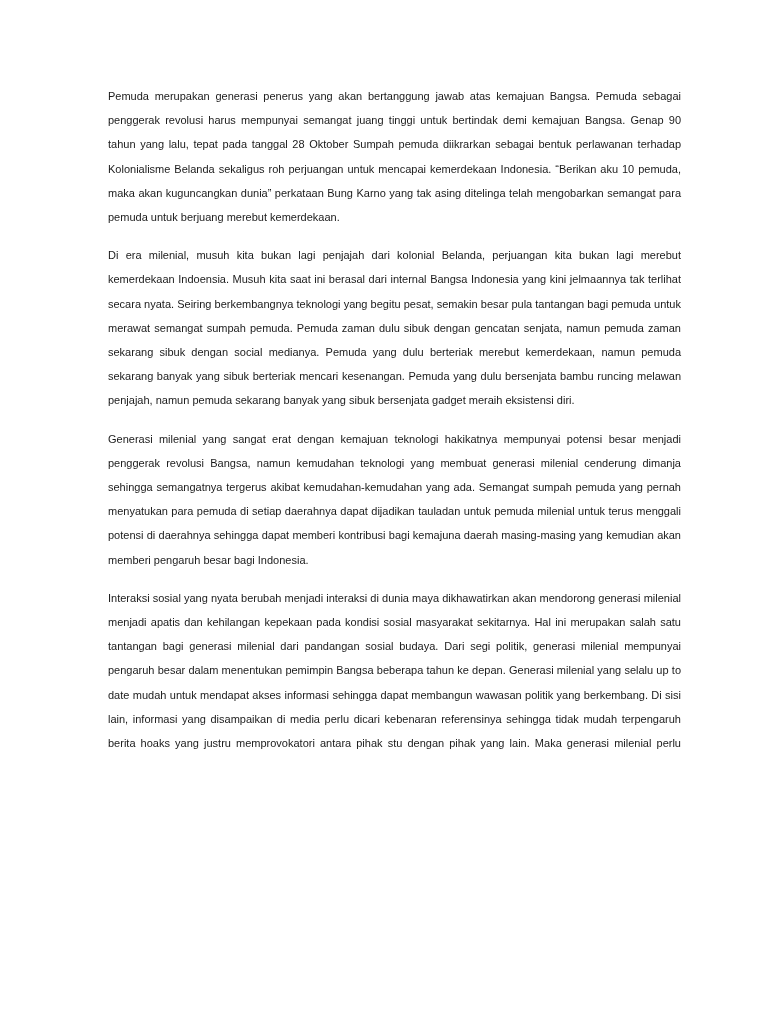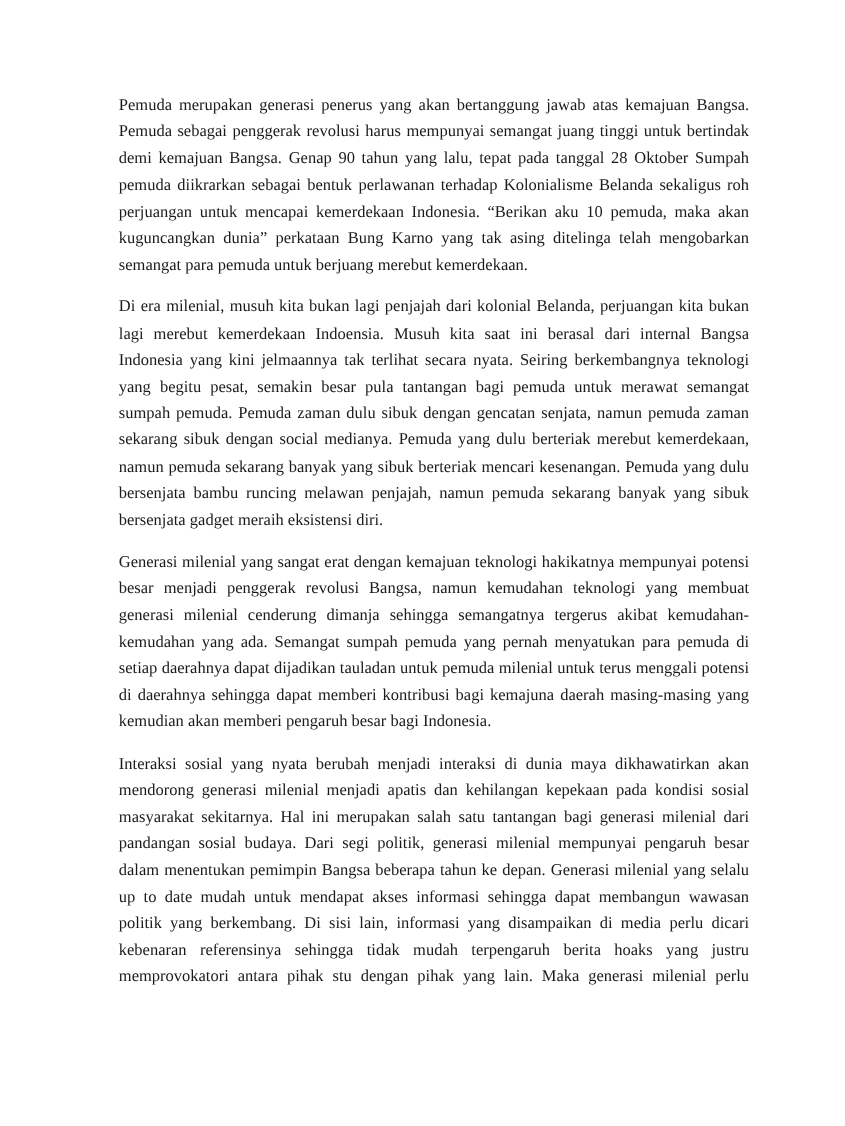--- a/index.html
+++ b/index.html
@@ -2,22 +2,22 @@
 <html><head>
 <meta charset="utf-8">
 <style>
   html, body { margin: 0; padding: 0; background: #ffffff; }
   body { width: 768px; height: 1024px; overflow: hidden; position: relative; }
   .page {
     position: absolute;
     left: 108px;
     top: 84px;
     width: 573px;
-    font-family: Liberation Serif, serif;
-    font-size: 15px;
+    font-family: Liberation Sans, sans-serif;
+    font-size: 11px;
     color: #1a1a1a;
     line-height: 24.2px;
   }
   .para {
     margin: 0 0 14px 0;
     text-align: justify;
     text-align-last: left;
     hyphens: none;
   }
 </style>

